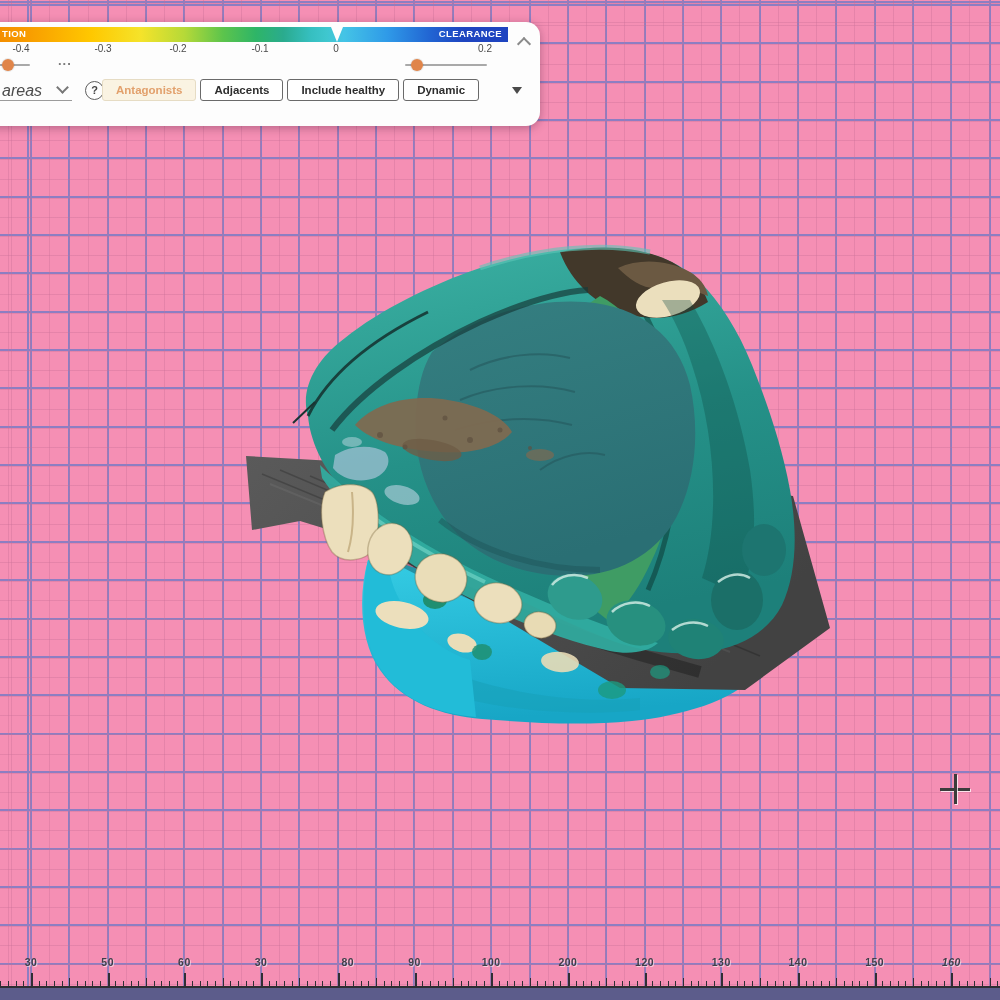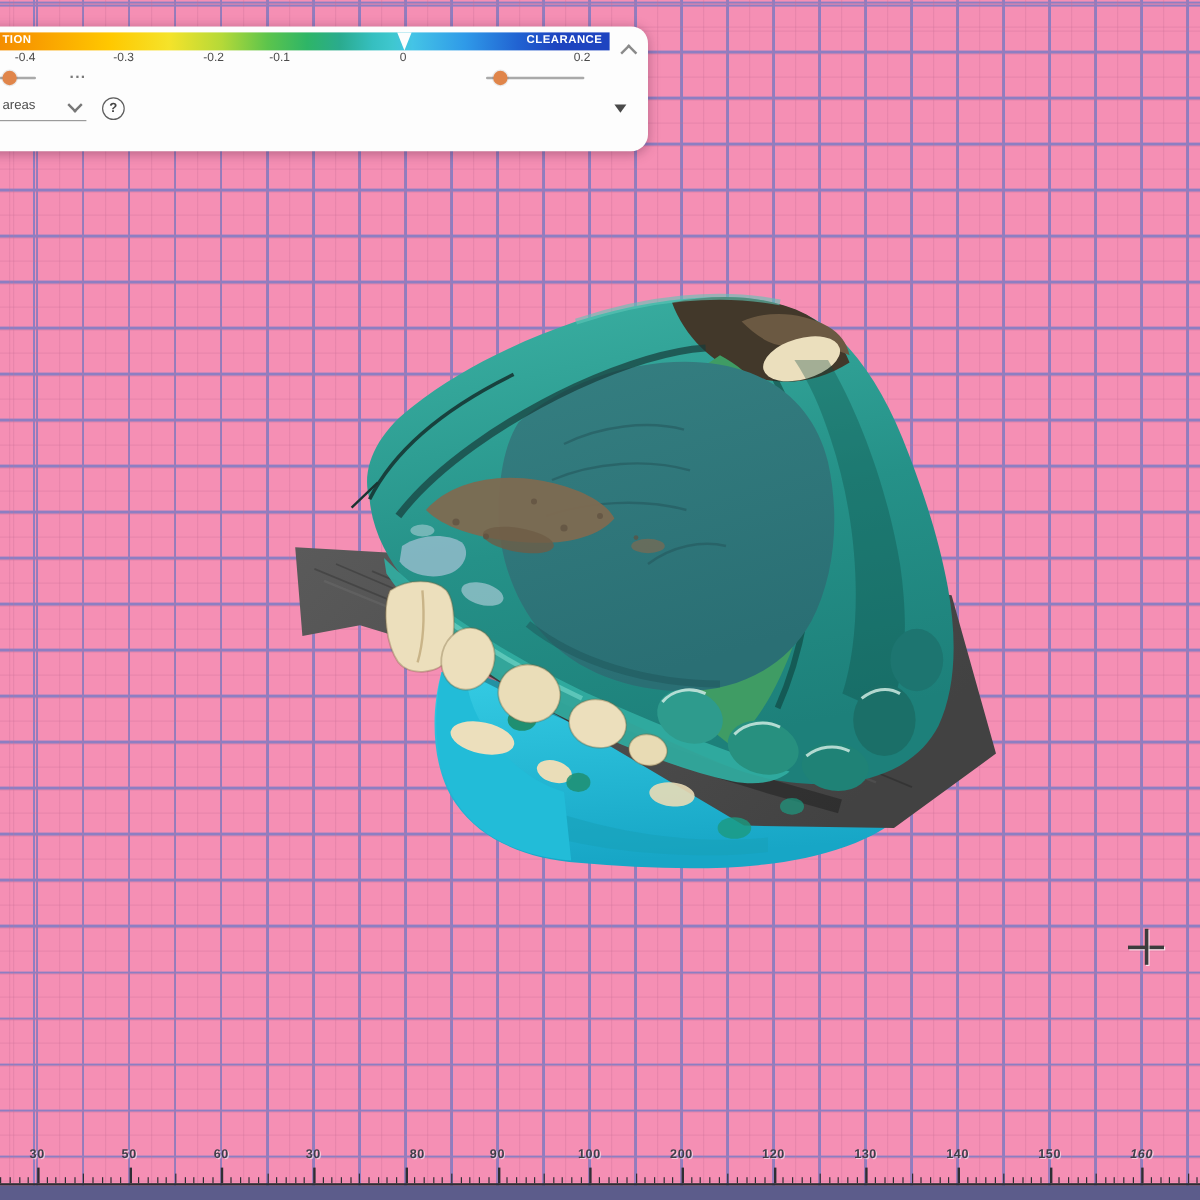--- a/index.html
+++ b/index.html
@@ -43,21 +43,21 @@
   .grad-ticks{position:absolute;left:0;top:21px;width:548px;height:13px;}
   .grad-tick-label{position:absolute;transform:translateX(-50%);font-size:10px;color:#4a4a4a;}
   .slider{position:absolute;height:12px;}
   .slider .track{position:absolute;top:5px;left:0;right:0;height:2px;background:#a9a9a9;border-radius:1px;}
   .slider .handle{position:absolute;top:0;width:12px;height:12px;border-radius:50%;background:#e0854a;
     box-shadow:0 0 0 1px rgba(0,0,0,.08);}
   .slider.s-left{left:14px;top:37px;width:56px;}
   .slider.s-right{left:445px;top:37px;width:82px;}
   .dots{position:absolute;left:98px;top:31px;font-size:13px;font-weight:bold;color:#7a7a7a;letter-spacing:1px;}
   .dropdown{position:absolute;left:0;top:57px;width:112px;height:21px;border-bottom:1px solid #9b9b9b;}
-  .dropdown .dd-value{position:absolute;left:42px;top:3px;font-size:11px;color:#4c4c4c;}
+  .dropdown .dd-value{position:absolute;left:42px;top:3px;font-size:16px;color:#4c4c4c;font-style:italic;}
   .chev{display:inline-block;width:7px;height:7px;border-right:2px solid #777;border-bottom:2px solid #777;}
   .dd-chev{position:absolute;left:98px;top:4px;transform:rotate(45deg);}
   .help{position:absolute;left:125px;top:59px;width:17px;height:17px;border:1.5px solid #5e5e5e;border-radius:50%;
     font-size:11px;font-weight:bold;color:#444;text-align:center;line-height:17px;}
   .btn-row{position:absolute;left:142px;top:57px;display:flex;gap:4px;}
   .pbtn{height:22px;padding:0 13px;font-size:11.5px;font-weight:bold;color:#2e2e2e;background:#fff;
     border:1.5px solid #6a6a6a;border-radius:3px;display:flex;align-items:center;white-space:nowrap;box-sizing:border-box;}
   .pbtn.active{background:#faf3e2;border-color:#e6dcc4;color:#e2a06c;}
   .caret-down{position:absolute;left:552px;top:65px;width:0;height:0;border-left:5px solid transparent;
     border-right:5px solid transparent;border-top:7px solid #4a4a4a;}
@@ -380,40 +380,46 @@
   <div class="panel">
     <div class="grad-bar" id="grad-bar" style="background-image: linear-gradient(90deg, rgb(238, 122, 0) 0%, rgb(248, 155, 0) 12%, rgb(255, 200, 0) 24%, rgb(245, 227, 42) 33%, rgb(181, 217, 56) 41%, rgb(92, 196, 76) 48%, rgb(46, 181, 103) 54%, rgb(42, 171, 142) 59%, rgb(54, 191, 192) 64%, rgb(63, 199, 207) 67%, rgb(68, 196, 230) 70%, rgb(47, 154, 232) 78%, rgb(33, 99, 210) 86%, rgb(30, 68, 192) 92%, rgb(30, 68, 192) 100%);">
       <span class="grad-label left">TION</span>
       <span class="grad-label right">CLEARANCE</span>
       <span class="notch" id="grad-notch" style="left: 371px;"></span>
     </div>
     <div class="grad-ticks" id="grad-ticks">
         <span class="grad-tick-label" style="left: 61px;">-0.4</span>
         <span class="grad-tick-label" style="left: 143px;">-0.3</span>
         <span class="grad-tick-label" style="left: 218px;">-0.2</span>
-        <span class="grad-tick-label" style="left: 273px;">-0.1</span>
+        <span class="grad-tick-label" style="left: 300px;">-0.1</span>
         <span class="grad-tick-label" style="left: 376px;">0</span>
         <span class="grad-tick-label" style="left: 525px;">0.2</span>
       </div>
 
     <div class="slider s-left">
       <span class="track"></span>
       <span class="handle" id="handle-left" style="left: 28px; background: rgb(224, 133, 74);"></span>
     </div>
     <div class="dots">...</div>
     <div class="slider s-right">
       <span class="track"></span>
       <span class="handle" id="handle-right" style="left: 6px; background: rgb(224, 133, 74);"></span>
     </div>
 
     <div class="dropdown">
       <span class="dd-value">areas</span>
       <span class="chev dd-chev"></span>
     </div>
     <div class="help">?</div>
+    <div class="btn-row" id="btn-row">
+        <div class="pbtn active">Antagonists</div>
+        <div class="pbtn">Adjacents</div>
+        <div class="pbtn">Include healthy</div>
+        <div class="pbtn">Dynamic</div>
+      </div>
     <div class="caret-down"></div>
     <div class="chev-up"></div>
   </div>
 
   <div class="crosshair" id="cursor" style="left: 955px; top: 789px;">
     <span class="h"></span>
     <span class="v"></span>
   </div>
 
 </div>

